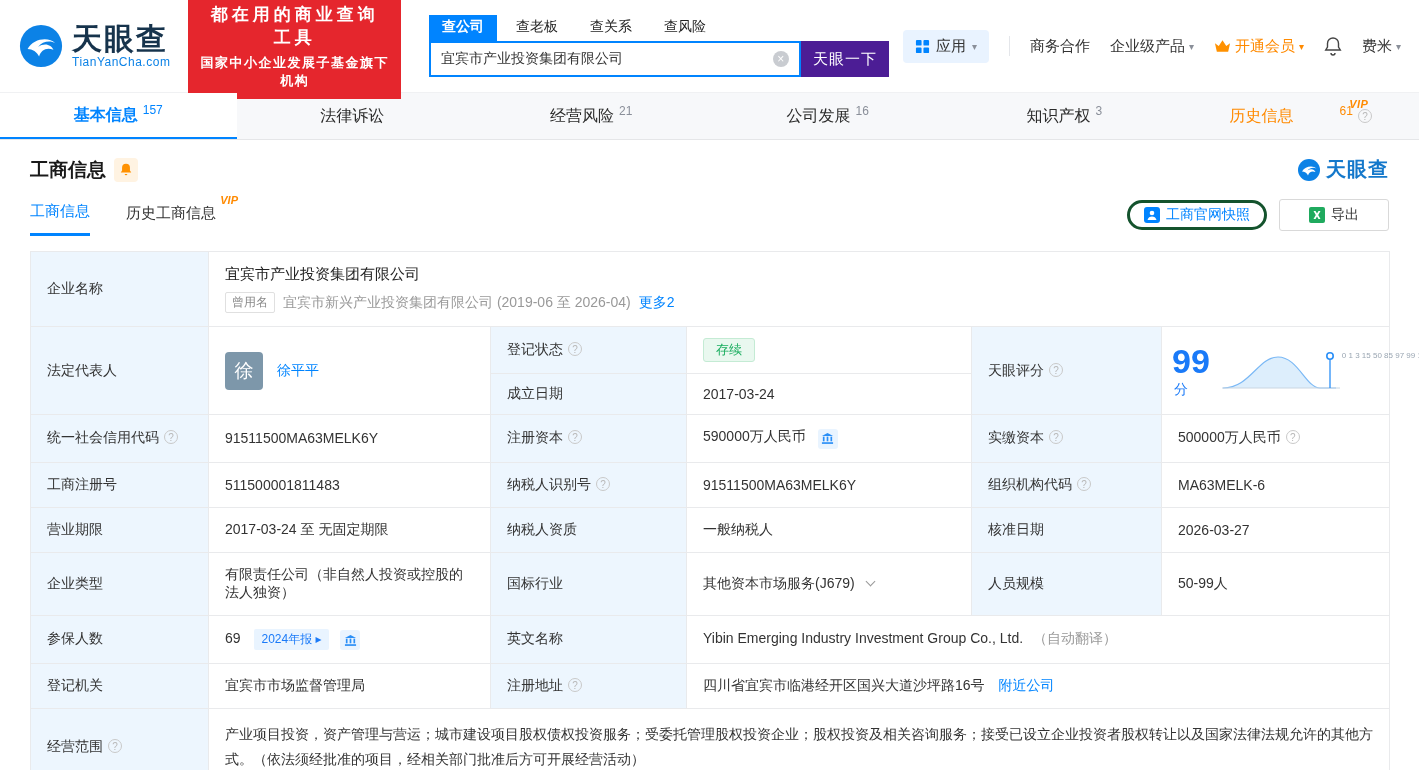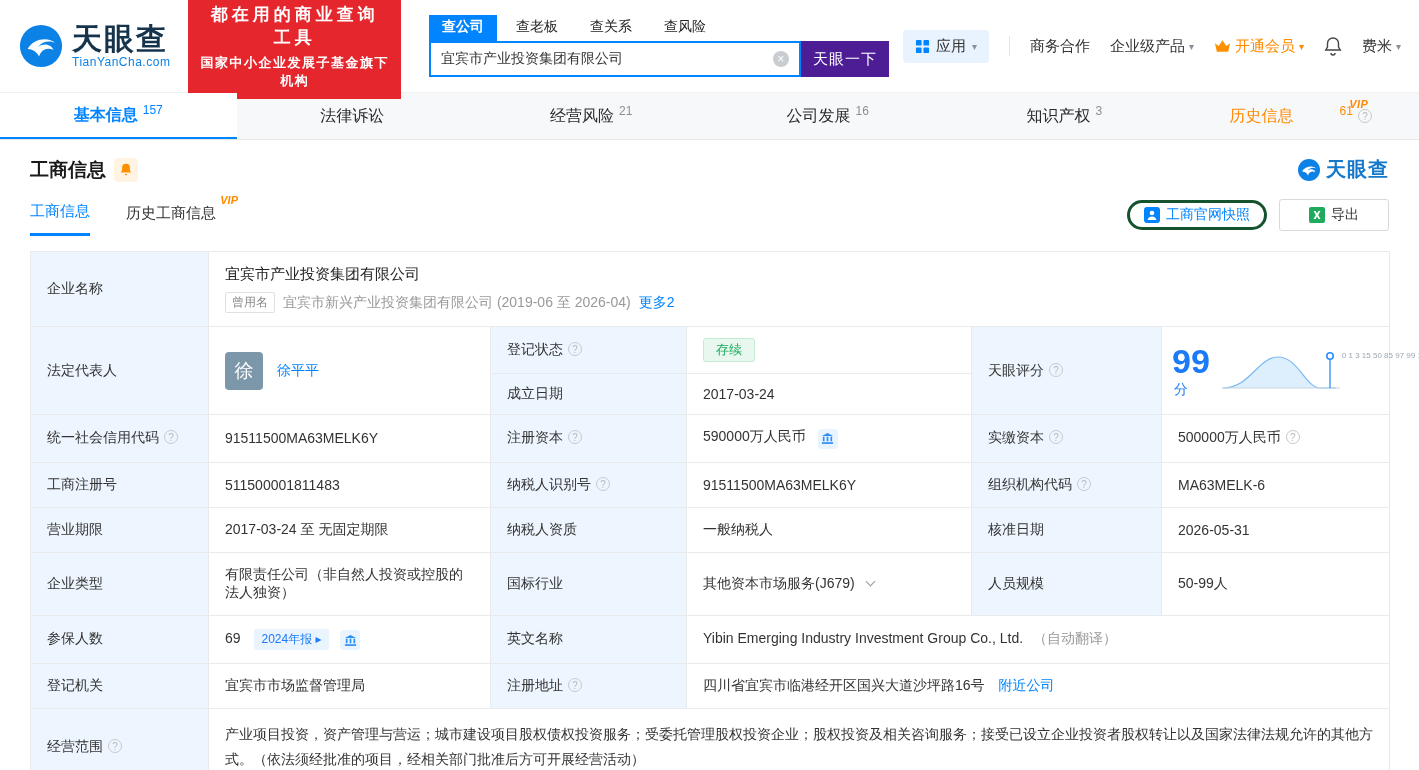--- a/index.html
+++ b/index.html
@@ -399,21 +399,21 @@
         </td>
         <td data-interactable="false">MA63MELK-6</td>
       </tr>
 
       <tr>
         <td class="lbl" data-interactable="false">营业期限</td>
         <td data-interactable="false">2017-03-24 至 无固定期限</td>
         <td class="lbl" data-interactable="false">纳税人资质</td>
         <td data-interactable="false">一般纳税人</td>
         <td class="lbl" data-interactable="false">核准日期</td>
-        <td data-interactable="false">2026-05-31</td>
+        <td data-interactable="false">2026-03-27</td>
       </tr>
 
       <tr>
         <td class="lbl" data-interactable="false">企业类型</td>
         <td data-interactable="false">有限责任公司（非自然人投资或控股的法人独资）</td>
         <td class="lbl" data-interactable="false">国标行业</td>
         <td data-interactable="false">
           <span data-interactable="false">其他资本市场服务(J679)</span>
           <span class="chev" data-interactable="true"></span>
         </td>

